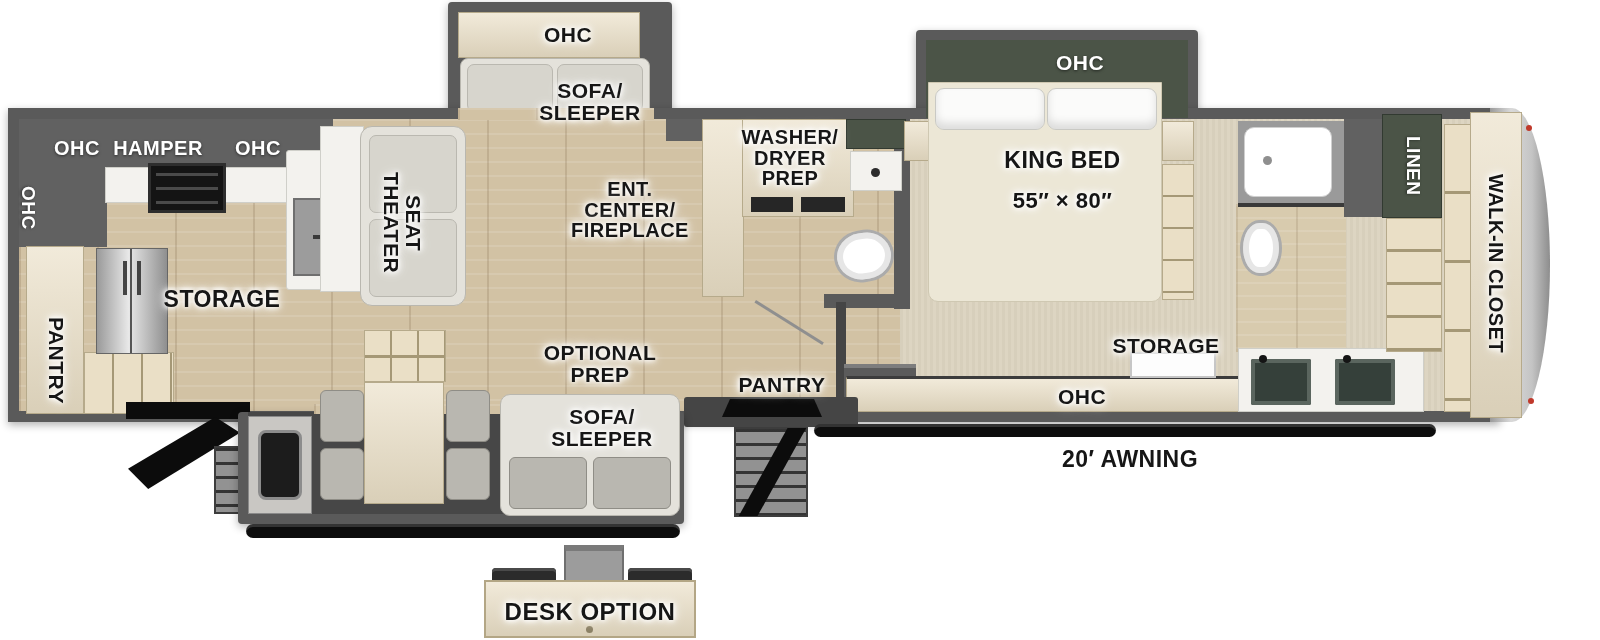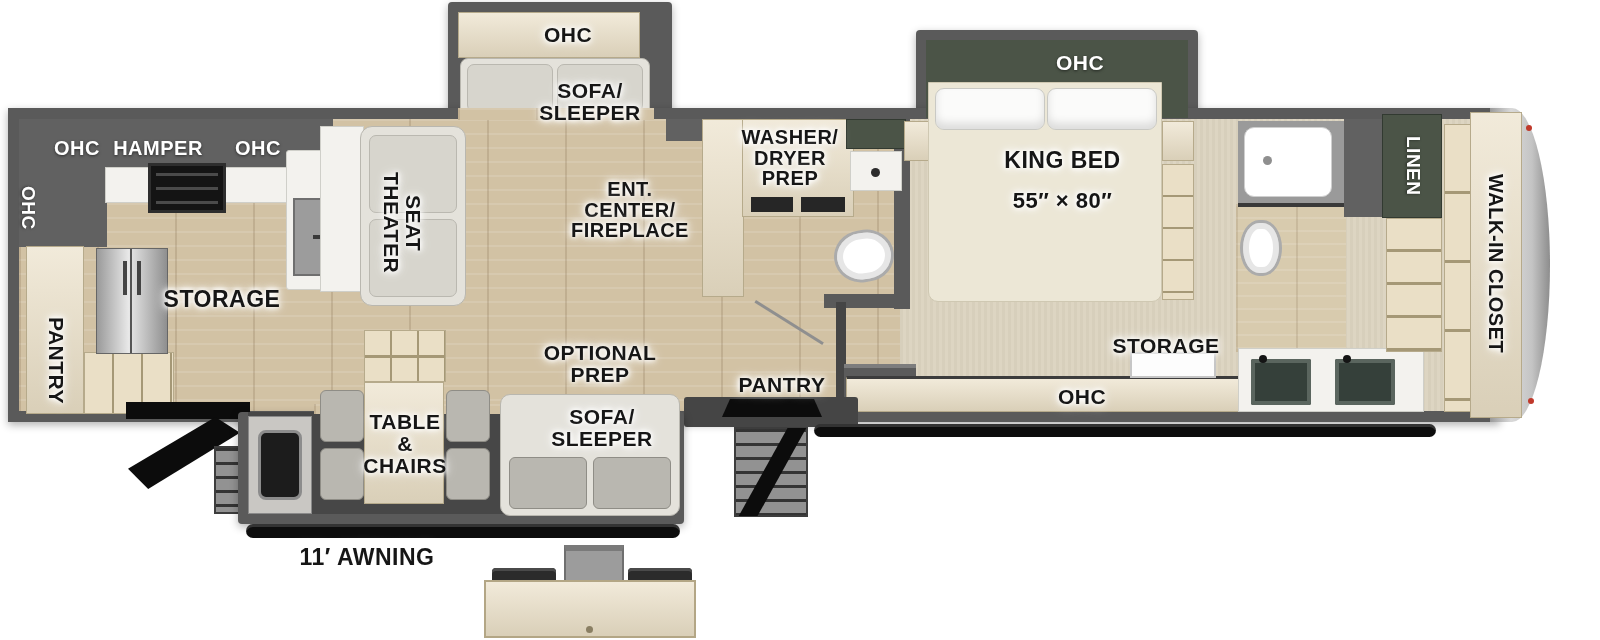--- a/index.html
+++ b/index.html
@@ -204,18 +204,16 @@
   <div class="abs lbl fs22" style="left:990px;top:188px;width:145px;height:26px;">55″ × 80″</div>
   <div class="abs lbl" style="left:1106px;top:333px;width:120px;height:26px;">STORAGE</div>
   <div class="abs lbl" style="left:1032px;top:384px;width:100px;height:26px;">OHC</div>
   <div class="abs lbl lblw vlbl fs19" style="left:1394px;top:124px;width:38px;height:84px;">LINEN</div>
   <div class="abs lbl vlbl fs20" style="left:1474px;top:144px;width:44px;height:240px;">WALK-IN CLOSET</div>
   <div class="abs lbl" style="left:722px;top:372px;width:120px;height:26px;">PANTRY</div>
   <div class="abs lbl" style="left:532px;top:338px;width:136px;height:52px;">OPTIONAL
 PREP</div>
   <div class="abs lbl" style="left:536px;top:402px;width:132px;height:52px;">SOFA/
 SLEEPER</div>
-  <div class="abs lbl" style="left:352px;top:404px;width:106px;height:80px;">TABLE
-&amp;
-CHAIRS</div>
-  <div class="abs lbl fs23" style="left:282px;top:544px;width:170px;height:28px;">11′ AWNING</div>
+  <div class="abs lbl fs23" style="left:1035px;top:446px;width:190px;height:28px;">20′ AWNING</div>
+  <div class="abs lbl fs24" style="left:490px;top:596px;width:200px;height:32px;">DESK OPTION</div>
 
 </div>
 
 </body></html>

